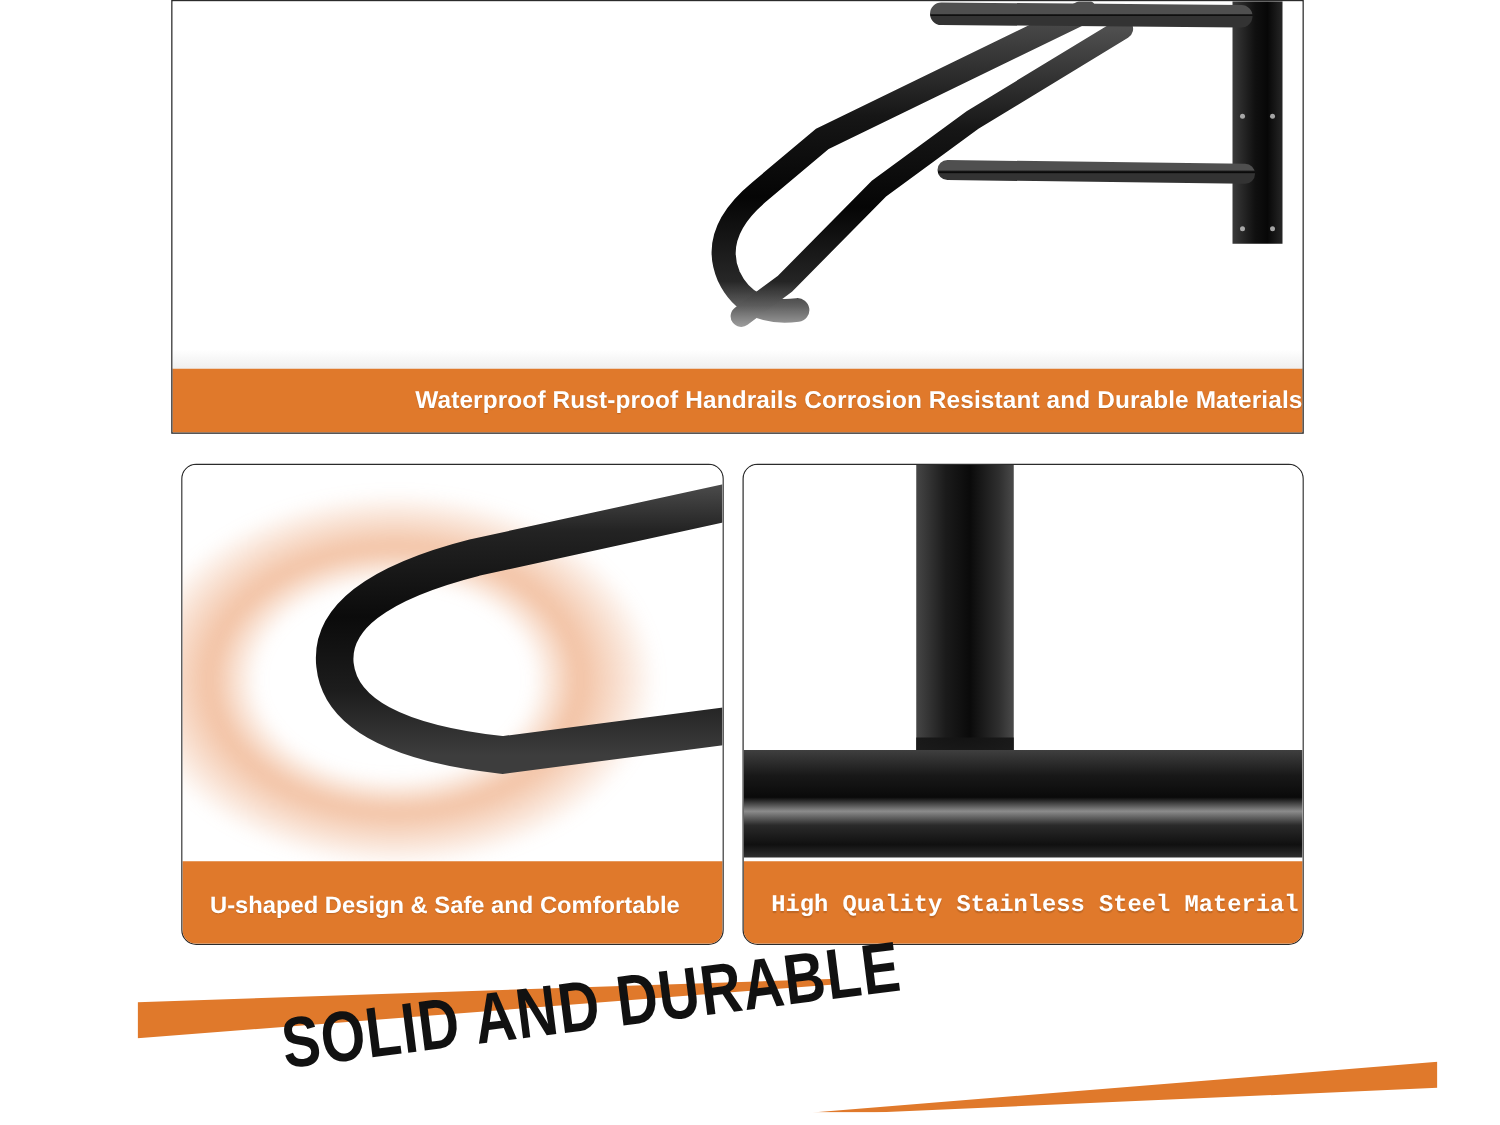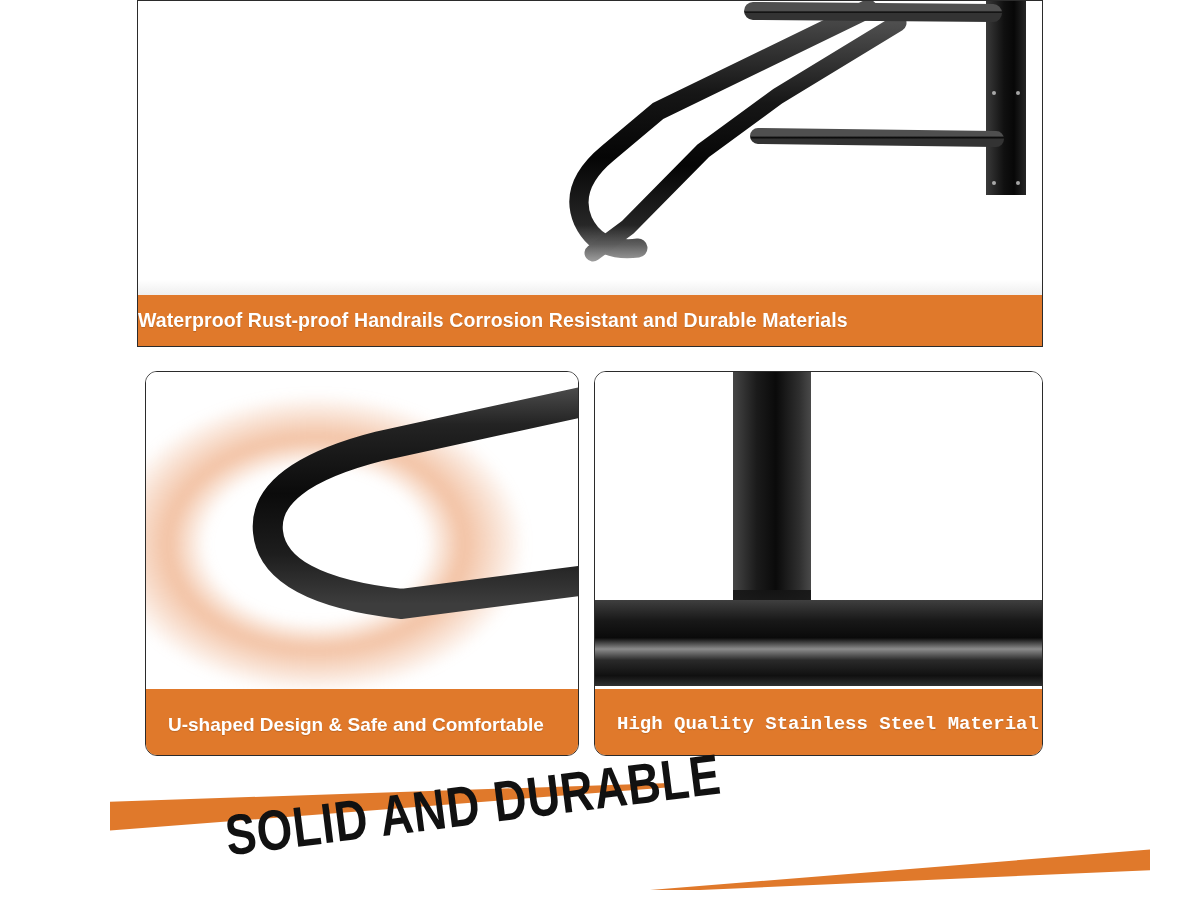--- a/index.html
+++ b/index.html
@@ -35,21 +35,21 @@
   .splash.b{filter:blur(3px);background:rgba(255,255,255,.6);}
   .splash.c{filter:blur(6px);background:rgba(255,255,255,.45);}
   .plate{
     position:absolute;left:848px;top:-6px;width:40px;height:200px;
     background:linear-gradient(to right,#3a3a3a,#101010 45%,#070707 70%,#262626);
   }
   .bolt{position:absolute;width:4px;height:4px;border-radius:50%;background:#c9c9c9;opacity:.8;}
 
   .hero-caption{
     position:absolute;left:0;right:0;bottom:0;height:51px;
-    background:#e0792b;display:flex;align-items:center;justify-content:flex-start;
+    background:#e0792b;display:flex;align-items:center;justify-content:flex-end;
   }
   .hero-caption span{
     color:#ffffff;font-weight:bold;font-size:19.5px;letter-spacing:.1px;
     text-shadow:0 1px 1px rgba(0,0,0,.18);white-space:nowrap;
   }
 
   
   .card{
     position:absolute;top:371px;height:385px;
     border:1.3px solid #2b2b2b;border-radius:12px;

